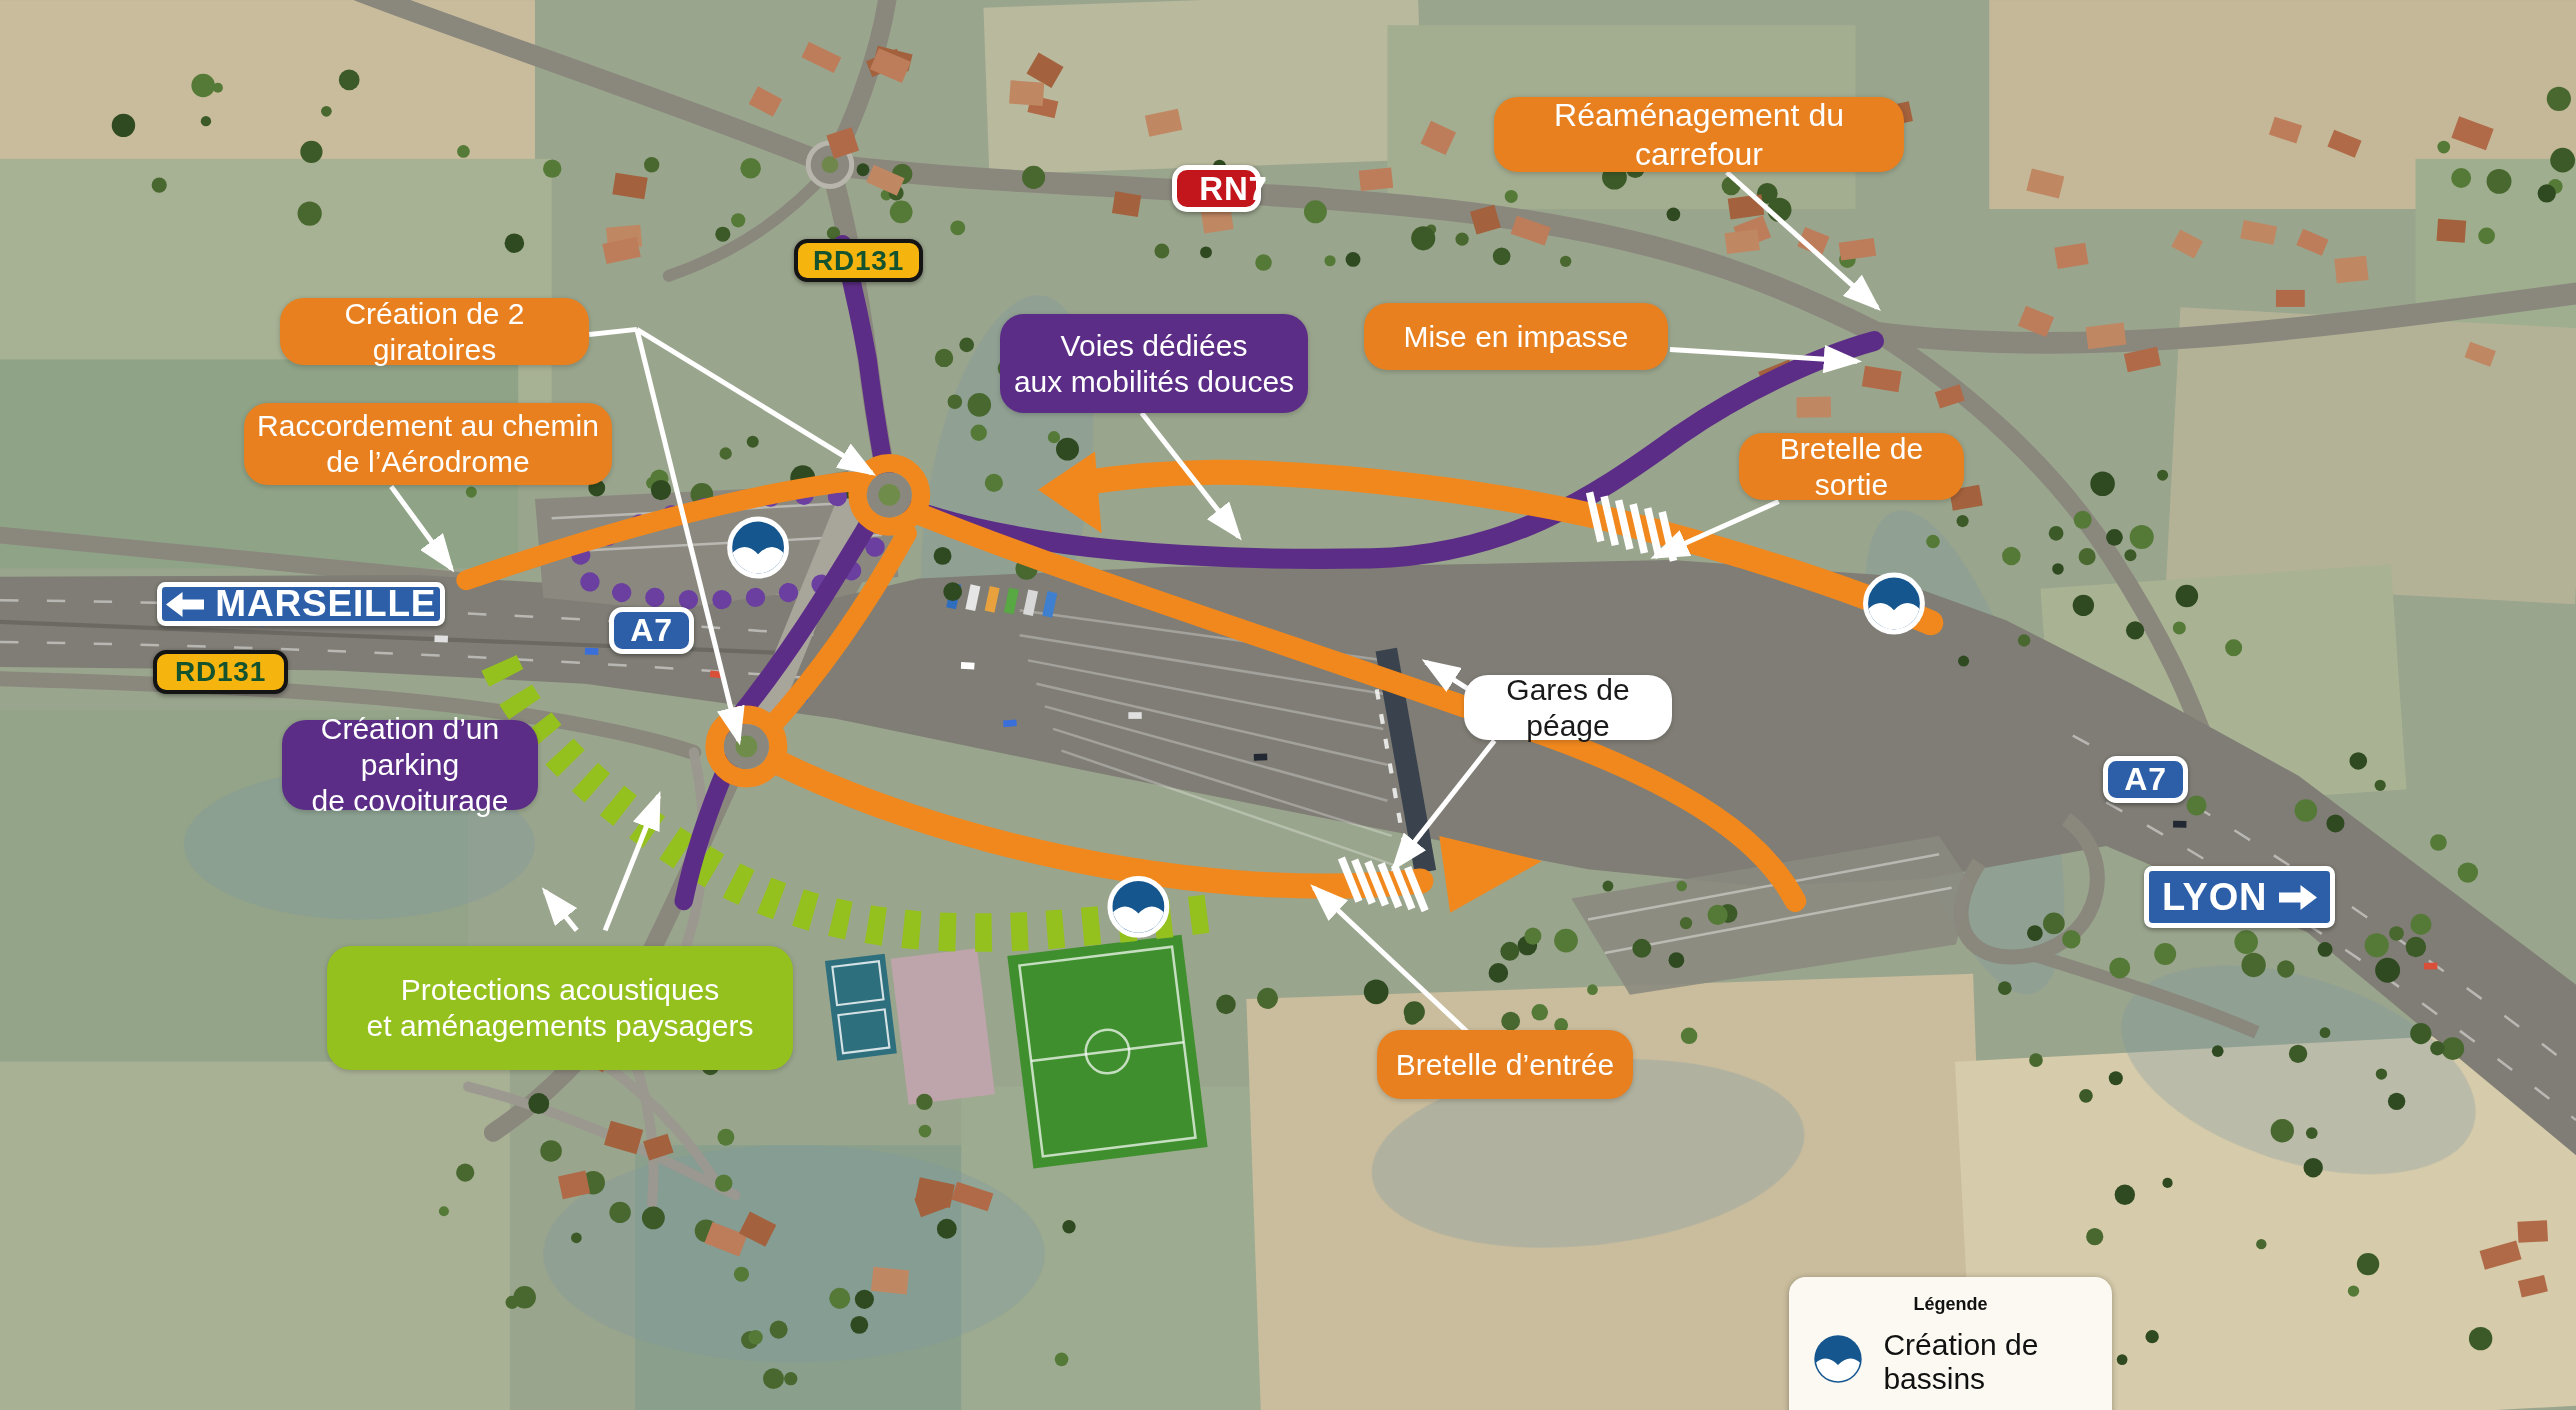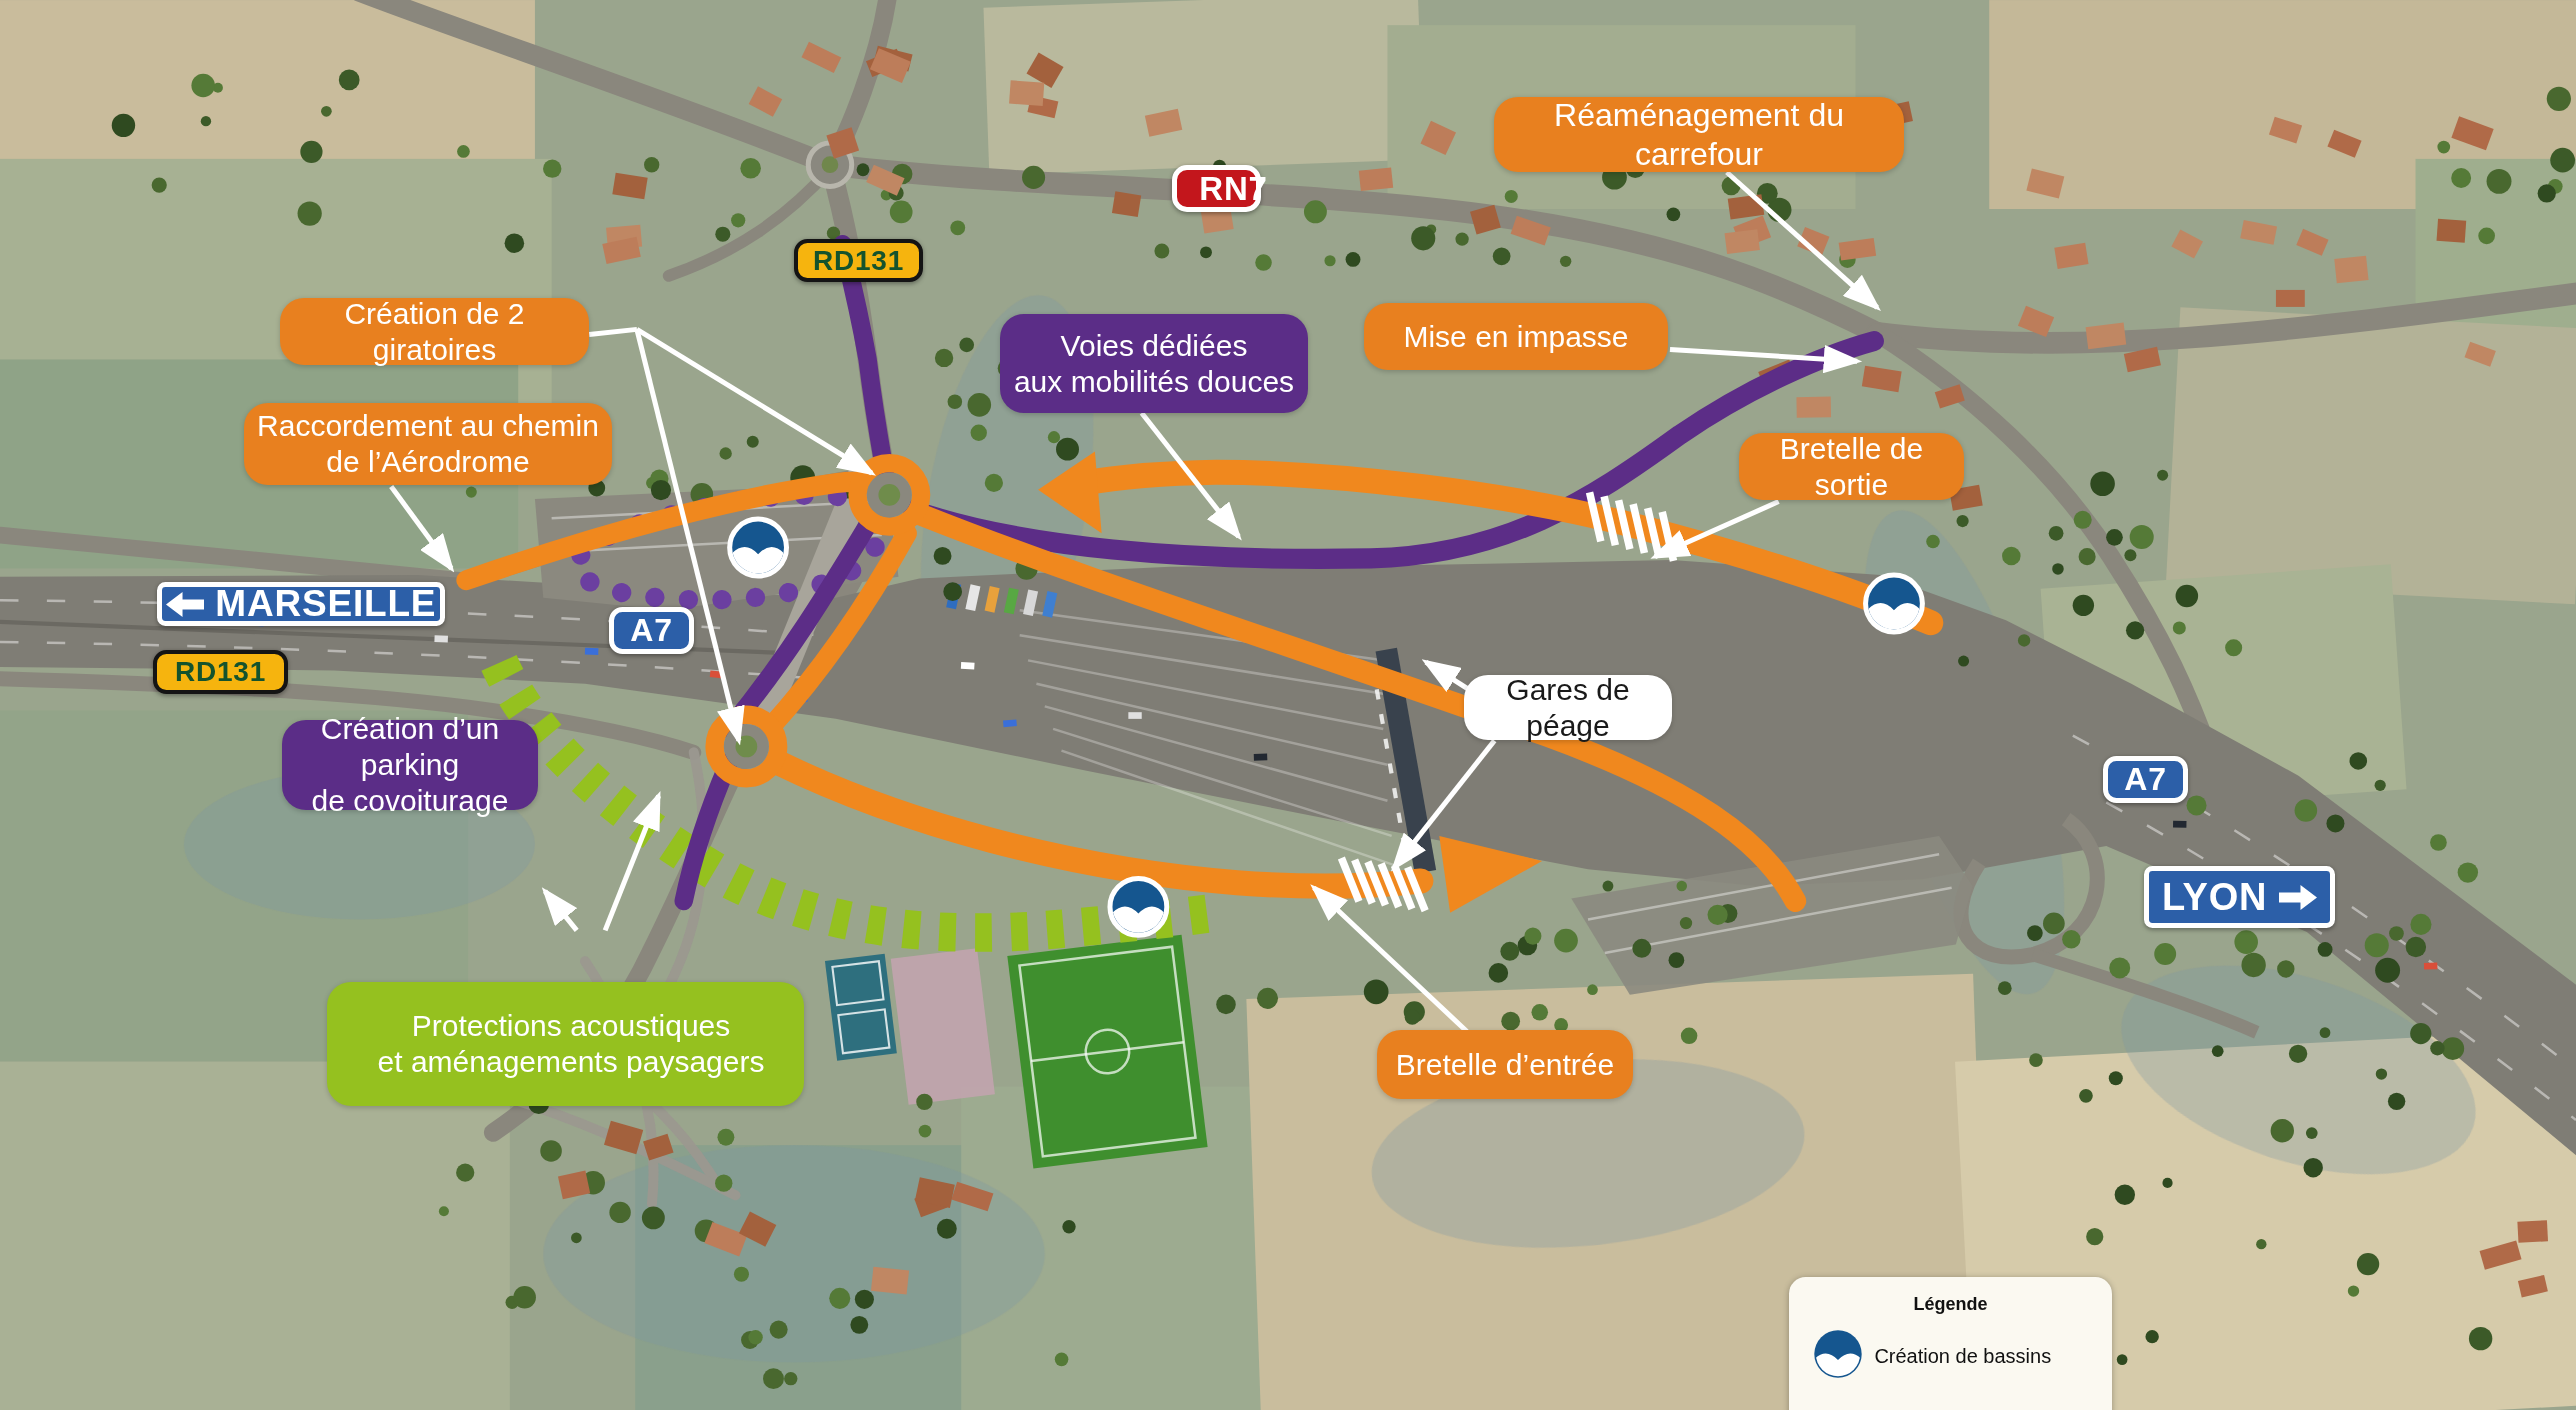--- a/index.html
+++ b/index.html
@@ -20,21 +20,21 @@
   .ann.green{background:#95C11F;}
   .ann.white{background:#ffffff;color:#1a1a1a;}
   #lbl-reamenagement{left:1494px;top:97px;width:410px;height:75px;font-size:32px;}
   #lbl-giratoires{left:280px;top:298px;width:309px;height:67px;}
   #lbl-raccordement{left:244px;top:403px;width:368px;height:82px;}
   #lbl-voies{left:1000px;top:314px;width:308px;height:99px;}
   #lbl-impasse{left:1364px;top:303px;width:304px;height:67px;}
   #lbl-sortie{left:1739px;top:433px;width:225px;height:67px;}
   #lbl-parking{left:282px;top:720px;width:256px;height:90px;}
   #lbl-gares{left:1464px;top:675px;width:208px;height:65px;}
-  #lbl-protections{left:327px;top:982px;width:466px;height:124px;padding-left:11px;}
+  #lbl-protections{left:327px;top:946px;width:466px;height:124px;}
   #lbl-entree{left:1377px;top:1030px;width:256px;height:69px;}
   
   .sign{
     position:absolute;display:flex;align-items:center;justify-content:center;
     background:#2C5FA8;color:#fff;font-weight:bold;border:5px solid #fff;
     border-radius:8.4px;box-sizing:border-box;box-shadow:0 1.7px 4.2px rgba(0,0,0,.35);
     letter-spacing:0.8px;
   }
   #sign-marseille{left:157px;top:582px;width:288px;height:44px;font-size:37px;gap:11.7px;align-items:center;}
   #sign-lyon{left:2144px;top:866px;width:191px;height:62px;font-size:38px;gap:11.7px;}
@@ -46,21 +46,21 @@
   #sign-rd131-top{left:794px;top:239px;width:129px;height:43px;}
   #sign-rd131-left{left:153px;top:650px;width:135px;height:44px;}
   .sign-arrow{display:flex;align-items:center;}
   
   .legend{
     position:absolute;left:1789px;top:1277px;width:323px;height:150px;
     background:#FBF9F1;border-radius:16.7px;box-shadow:0 1.7px 6.7px rgba(0,0,0,.3);
     color:#111;
   }
   .legend-title{text-align:center;font-weight:bold;font-size:18px;margin-top:16.7px;}
-  .legend-item{display:flex;align-items:center;gap:10px;margin:13.4px 0 0 23.4px;font-size:20px;}
+  .legend-item{display:flex;align-items:center;gap:19px;margin:13.4px 0 0 23.4px;font-size:30px;}
 </style>
 </head>
 <body>
 
 <div class="stage">
 
 <svg class="map-svg" viewBox="0 0 3082 1688">
   <defs>
     <marker id="ah" markerUnits="userSpaceOnUse" markerWidth="46" markerHeight="34" refX="40" refY="17" orient="auto">
       <path d="M0,0 L46,17 L0,34 Z" fill="#ffffff"></path>

